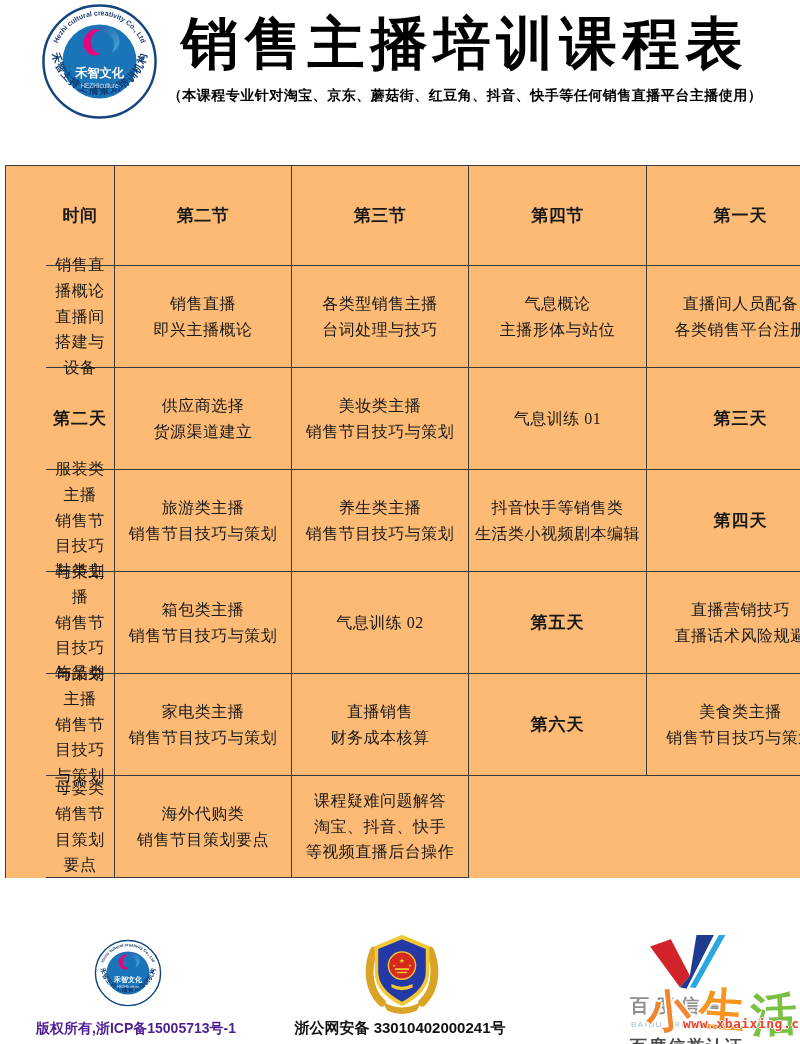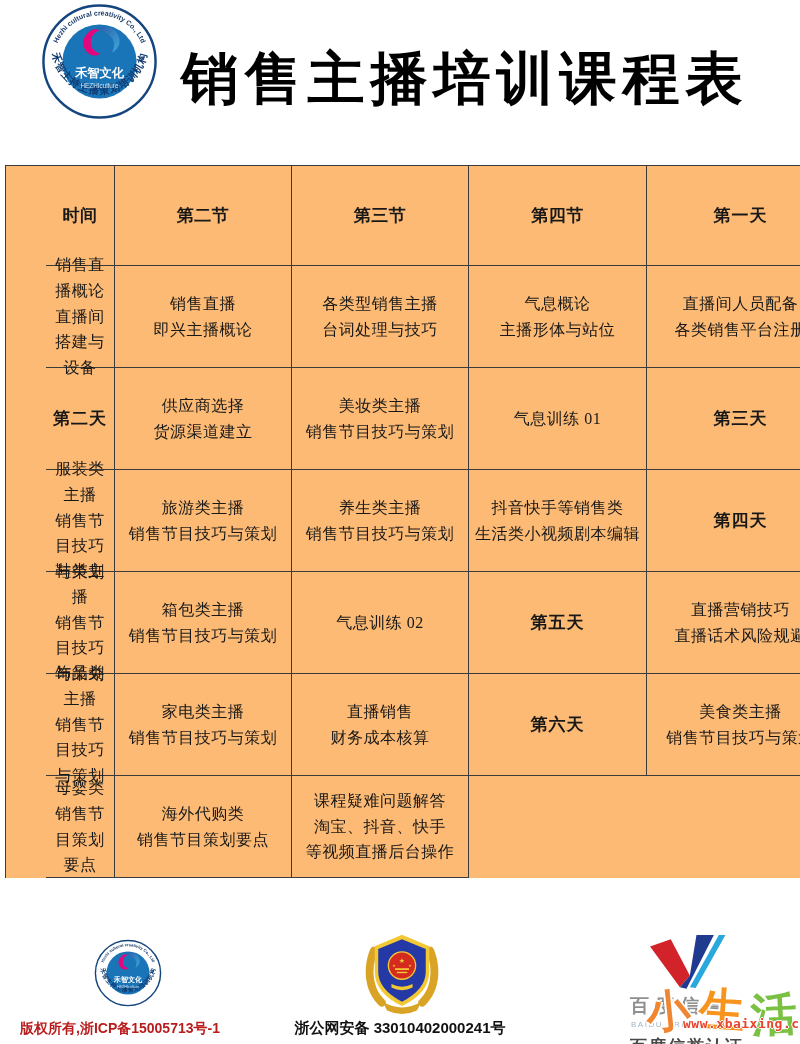--- a/index.html
+++ b/index.html
@@ -2,21 +2,21 @@
 <html><head>
 <meta charset="utf-8">
 <style>
   html,body{margin:0;padding:0;}
   body{
     width:800px;height:1044px;background:#ffffff;position:relative;overflow:hidden;
     font-family:"Liberation Serif", serif;color:#1a1a1a;
   }
   
   .logo-big{position:absolute;left:41px;top:3px;width:117px;height:117px;}
-  .title-block{position:absolute;left:145px;top:6px;width:640px;text-align:center;margin-top:35px;}
+  .title-block{position:absolute;left:145px;top:6px;width:640px;text-align:center;}
   .page-title{
     margin:0;font-size:57px;font-weight:900;letter-spacing:6px;color:#000;
     font-family:"Liberation Serif", serif;white-space:nowrap;
   }
   .page-subtitle{
     margin:4px 0 0 0;font-size:14px;font-weight:600;color:#000;letter-spacing:.5px;white-space:nowrap;
   }
   
   .course-table{
     position:absolute;left:5px;top:165px;width:789px;
@@ -30,22 +30,22 @@
     border-right:1px solid #3b3b3b;border-bottom:1px solid #3b3b3b;
     display:flex;align-items:center;justify-content:center;text-align:center;
     white-space:pre-line;font-size:16px;line-height:1.62;letter-spacing:.5px;color:#181818;
     padding:2px;box-sizing:border-box;
   }
   .cell.head{font-size:17px;font-weight:600;}
   .cell.day{font-size:17px;font-weight:600;letter-spacing:1px;}
   
   .logo-small{position:absolute;left:94px;top:939px;width:68px;height:68px;}
   .copyright{
-    position:absolute;left:20px;top:1020px;width:216px;text-align:left;
-    font-family:"Liberation Sans", sans-serif;font-weight:bold;font-size:14px;color:#b91c1c;
+    position:absolute;left:20px;top:1020px;width:216px;text-align:right;
+    font-family:"Liberation Sans", sans-serif;font-weight:bold;font-size:14px;color:#4c1d95;
   }
   .police-badge{position:absolute;left:358px;top:926px;width:88px;height:88px;}
   .police-record{
     position:absolute;left:285px;top:1019px;width:230px;text-align:center;
     font-family:"Liberation Sans", sans-serif;font-weight:bold;font-size:15px;color:#111;
   }
   .baidu-block{position:absolute;left:630px;top:935px;width:165px;z-index:1;}
   .baidu-v{display:block;margin-left:8px;width:102px;height:58px;}
   .baidu-name{font-family:"Liberation Sans", sans-serif;font-weight:bold;font-size:19px;
     letter-spacing:6px;color:#8f8f8f;margin:0;}
@@ -114,20 +114,21 @@
     </symbol>
   </defs>
 </svg>
 
 <div>
   <svg class="logo-big" viewBox="0 0 120 120">
       <use href="#hz-logo"></use>
     </svg>
   <div class="title-block">
     <h1 class="page-title">销售主播培训课程表</h1>
+    <p class="page-subtitle">（本课程专业针对淘宝、京东、蘑菇街、红豆角、抖音、快手等任何销售直播平台主播使用）</p>
   </div>
 </div>
 
 <div class="course-table">
   <div class="cell head">时间</div>
   <div class="cell head">第二节</div>
   <div class="cell head">第三节</div>
   <div class="cell head">第四节</div>
 
   <div class="cell day">第一天</div>

